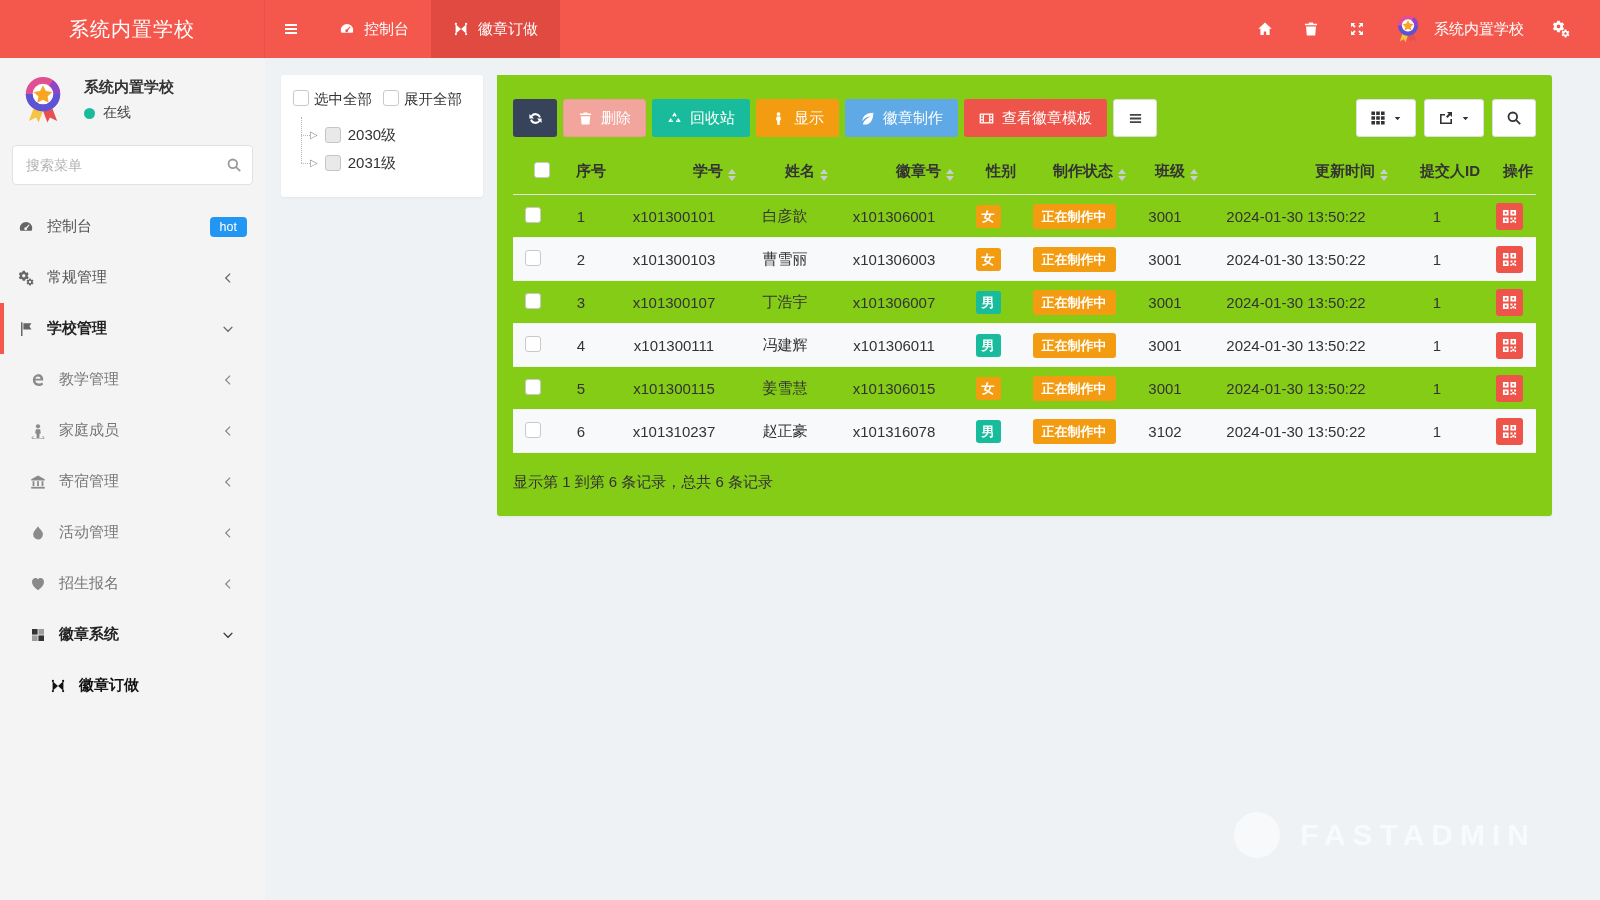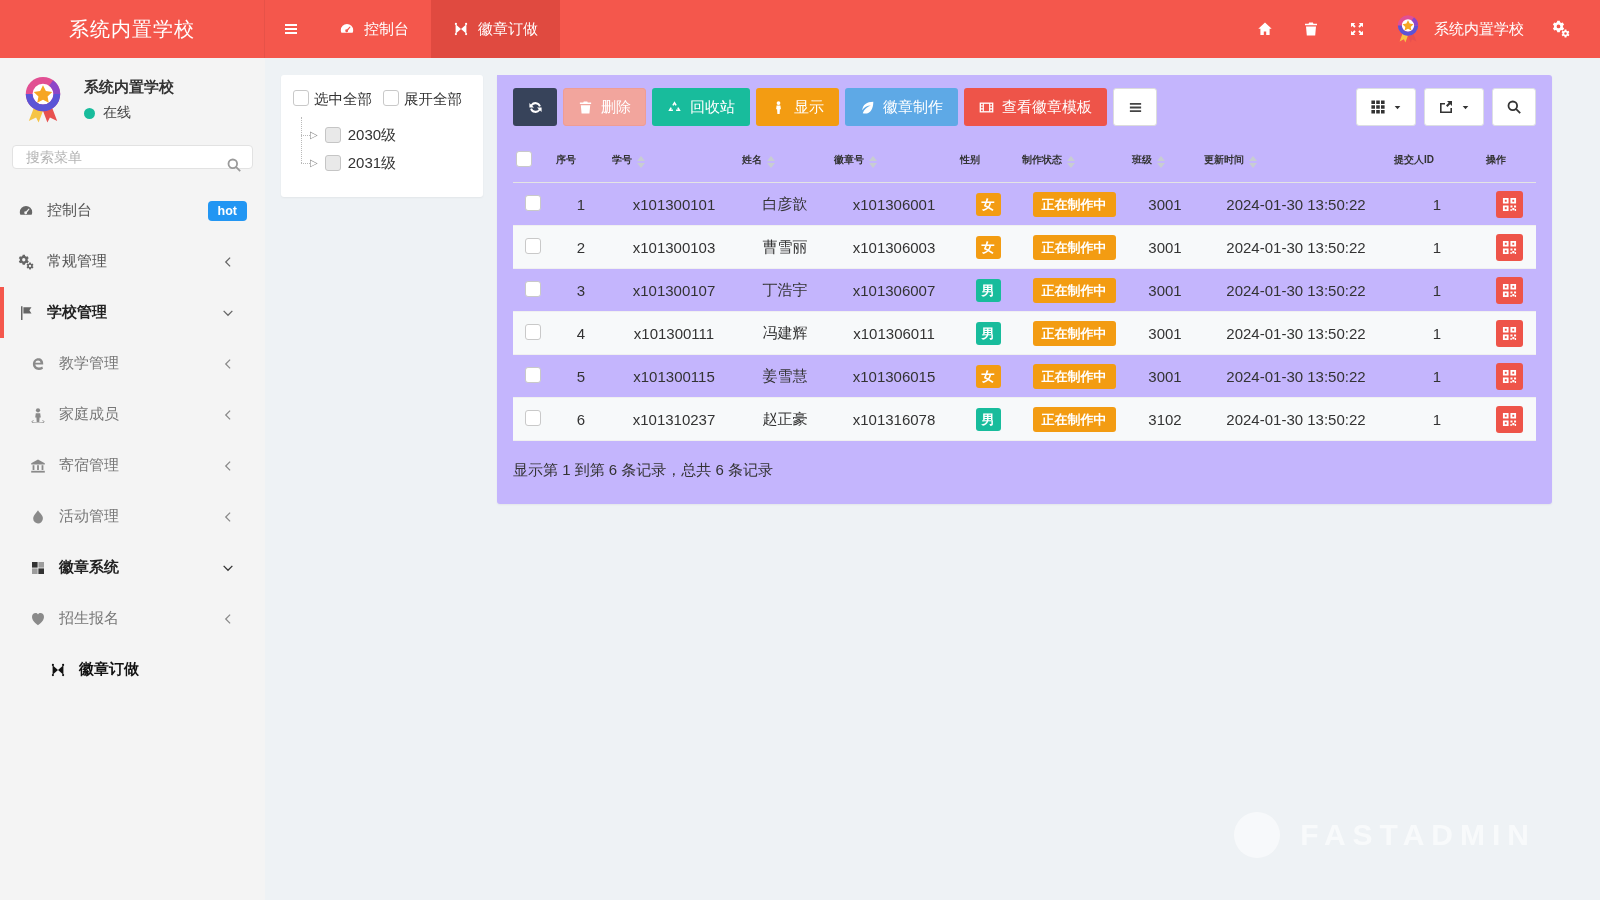--- a/index.html
+++ b/index.html
@@ -23,38 +23,38 @@
   .nav-avatar{width:32px;height:32px;margin:0 10px 0 12px}
   .nav-user{font-size:15px;margin-right:14px;cursor:pointer}
   
   .sidebar{position:absolute;top:58px;left:0;width:265px;bottom:0;background:var(--side-bg);z-index:10}
   .profile{display:flex;align-items:center;gap:14px;padding:15px 16px 10px}
   .profile svg{width:54px;height:54px}
   .p-name{font-size:15px;font-weight:bold;color:#333;margin-bottom:7px}
   .p-status{display:flex;align-items:center;gap:8px;font-size:14px;color:#444}
   .dot{width:11px;height:11px;border-radius:50%;background:var(--green)}
   .search-wrap{margin:8px 12px 16px;position:relative}
-  .search-wrap input{width:100%;height:24px;border:1px solid #e2e2e2;border-radius:4px;background:#fff;padding:0 36px 0 13px;font-size:14px;color:#333;outline:none;font-family:inherit}
+  .search-wrap input{width:100%;height:40px;border:1px solid #e2e2e2;border-radius:4px;background:#fff;padding:0 36px 0 13px;font-size:14px;color:#333;outline:none;font-family:inherit}
   .search-wrap input::placeholder{color:#b3b3b3}
   .search-wrap .ic{position:absolute;right:11px;top:12px;color:#9a9a9a}
   .menu{list-style:none}
   .menu-item{height:51px;display:flex;align-items:center;padding:0 18px;font-size:15px;color:#555;position:relative;cursor:pointer}
   .menu-item .ic{margin-right:13px;color:#666}
   .menu-item.lv1{padding-left:30px;color:#777}
   .menu-item.lv1 .ic{color:#8a8a8a}
   .menu-item.lv2{padding-left:50px}
   .menu-item.active{color:#222;font-weight:bold}
   .menu-item.active::before{content:'';position:absolute;left:0;top:0;bottom:0;width:4px;background:var(--red)}
   .menu-item.open{color:#222;font-weight:bold}
   .menu-item.open .ic{color:#333}
   .menu-item.current{color:#111;font-weight:bold}
   .menu-item.current .ic{color:#111}
   .chev{margin-left:auto;color:#999;display:flex}
   .chev svg{width:12px;height:12px}
-  .hot-badge{margin-left:auto;background:var(--hot);color:#fff;font-size:12.5px;font-weight:bold;padding:3px 10px;border-radius:4px}
+  .hot-badge{margin-left:auto;background:var(--hot);color:#fff;font-size:12.5px;font-weight:normal;padding:3px 10px;border-radius:4px}
   
   .content{position:absolute;left:265px;top:58px;right:0;bottom:0}
   .panel{background:#fff;border-radius:3px;box-shadow:0 1px 2px rgba(0,0,0,.05)}
   
   .class-panel{position:absolute;left:16px;top:17px;width:202px}
   .class-hd{height:53px;background:var(--panel-hd);border-bottom:1px solid #e3e8ec;display:flex;align-items:center;padding:0 16px;font-size:15px;font-weight:bold;color:#333;border-radius:3px 3px 0 0}
   .class-bd{padding:15px 12px 20px}
   .check-row{display:flex;gap:5px;font-size:14.5px;color:#333}
   .check-row label{margin-right:6px;cursor:pointer}
   .cb{display:inline-block;width:16px;height:16px;border:1px solid #c9c9c9;border-radius:3px;background:#fff;flex:none;cursor:pointer}
@@ -62,37 +62,37 @@
   .tree{margin:12px 0 0 5px;position:relative}
   .tree::before{content:'';position:absolute;left:3px;top:-4px;bottom:14px;border-left:1px dotted #b9b9b9}
   .tree-node{display:flex;align-items:center;gap:7px;height:28px;position:relative;padding-left:12px;font-size:15px;color:#333;cursor:pointer}
   .tree-node::before{content:'';position:absolute;left:3px;top:50%;width:9px;border-top:1px dotted #b9b9b9}
   .tgl{color:#8d8d8d;font-size:10px;line-height:1;cursor:pointer}
   
   .main-panel{position:absolute;left:232px;top:17px;right:48px}
   .tabs{display:flex;gap:4px;height:45px}
   .tab{display:flex;align-items:center;padding:0 21px;font-size:15px;background:var(--tab-bg);color:#9aa6af;border-radius:3px 3px 0 0;cursor:pointer}
   .tab.active{background:#fff;color:#333}
-  .panel-body{background:#c4b5fd;border-radius:0 3px 3px 3px;box-shadow:0 1px 2px rgba(0,0,0,.05);padding:13px 16px 24px}
+  .panel-body{background:#84cc16;border-radius:0 3px 3px 3px;box-shadow:0 1px 2px rgba(0,0,0,.05);padding:24px 16px 24px}
   .toolbar{display:flex;align-items:center;gap:6px}
   .btn{height:38px;display:inline-flex;align-items:center;gap:8px;padding:0 14px;font-size:15px;color:#fff;border:1px solid transparent;border-radius:3px;cursor:pointer;font-family:inherit}
   .btn .ic{width:15px;height:15px}
   .btn-refresh{background:var(--navy);width:44px;justify-content:center;padding:0}
   .btn-del{background:#f2a59d;border-color:#ef9d94}
   .btn-recycle{background:var(--green)}
   .btn-show{background:var(--orange)}
   .btn-make{background:var(--blue)}
   .btn-tpl{background:var(--danger)}
   .btn-cols{background:#fff;color:#444;border-color:#dcdcdc;width:44px;justify-content:center;padding:0}
   .toolbar-right{margin-left:auto;display:flex;gap:8px}
   .wbtn{height:38px;background:#fff;border:1px solid #dcdfe2;border-radius:3px;display:inline-flex;align-items:center;gap:7px;padding:0 13px;color:#333;cursor:pointer}
   .wbtn .caret{width:9px;height:9px}
   
   table{width:100%;border-collapse:collapse;table-layout:fixed;margin-top:12px}
-  thead th{font-size:10px;font-weight:bold;color:#333;text-align:left;padding:13px 3px;border-bottom:1px solid #e4e4e4;white-space:nowrap}
+  thead th{font-size:15px;font-weight:bold;color:#333;text-align:right;padding:13px 3px;border-bottom:1px solid #e4e4e4;white-space:nowrap}
   tbody td{font-size:15px;color:#333;text-align:center;height:43px;padding:0 3px;border-bottom:1px solid #f0f0f0;white-space:nowrap}
   tbody tr:nth-child(even){background:#f7f9fa}
   .sort{display:inline-flex;flex-direction:column;gap:2px;margin-left:5px;vertical-align:2px}
   .sort i{width:0;height:0;border:4px solid transparent;display:block}
   .sort .up{border-bottom:5px solid #c8cdd2;border-top:none}
   .sort .dn{border-top:5px solid #c8cdd2;border-bottom:none}
   .badge{display:inline-block;color:#fff;font-size:13px;font-weight:bold;line-height:1;padding:5px 6px;border-radius:3px}
   .badge.g-orange{background:var(--orange)}
   .badge.g-green{background:var(--green)}
   .badge.status{background:var(--orange);padding:6px 9px}
@@ -393,42 +393,42 @@
         </svg>
     <span>活动管理</span>
 
     <span class="chev">
           <svg class="ic">
             <use href="#i-chevron-left"></use>
           </svg>
         </span>
   </li>
 
+  <li class="menu-item lv1">
+    <svg class="ic">
+          <use href="#i-heart"></use>
+        </svg>
+    <span>招生报名</span>
+
+    <span class="chev">
+          <svg class="ic">
+            <use href="#i-chevron-left"></use>
+          </svg>
+        </span>
+  </li>
+
   <li class="menu-item lv1 open">
     <svg class="ic">
           <use href="#i-squares"></use>
         </svg>
     <span>徽章系统</span>
 
     <span class="chev">
           <svg class="ic">
             <use href="#i-chevron-down"></use>
-          </svg>
-        </span>
-  </li>
-
-  <li class="menu-item lv1">
-    <svg class="ic">
-          <use href="#i-heart"></use>
-        </svg>
-    <span>招生报名</span>
-
-    <span class="chev">
-          <svg class="ic">
-            <use href="#i-chevron-left"></use>
           </svg>
         </span>
   </li>
 
   <li class="menu-item lv2 current">
     <svg class="ic">
           <use href="#i-bowtie"></use>
         </svg>
     <span>徽章订做</span>
 

